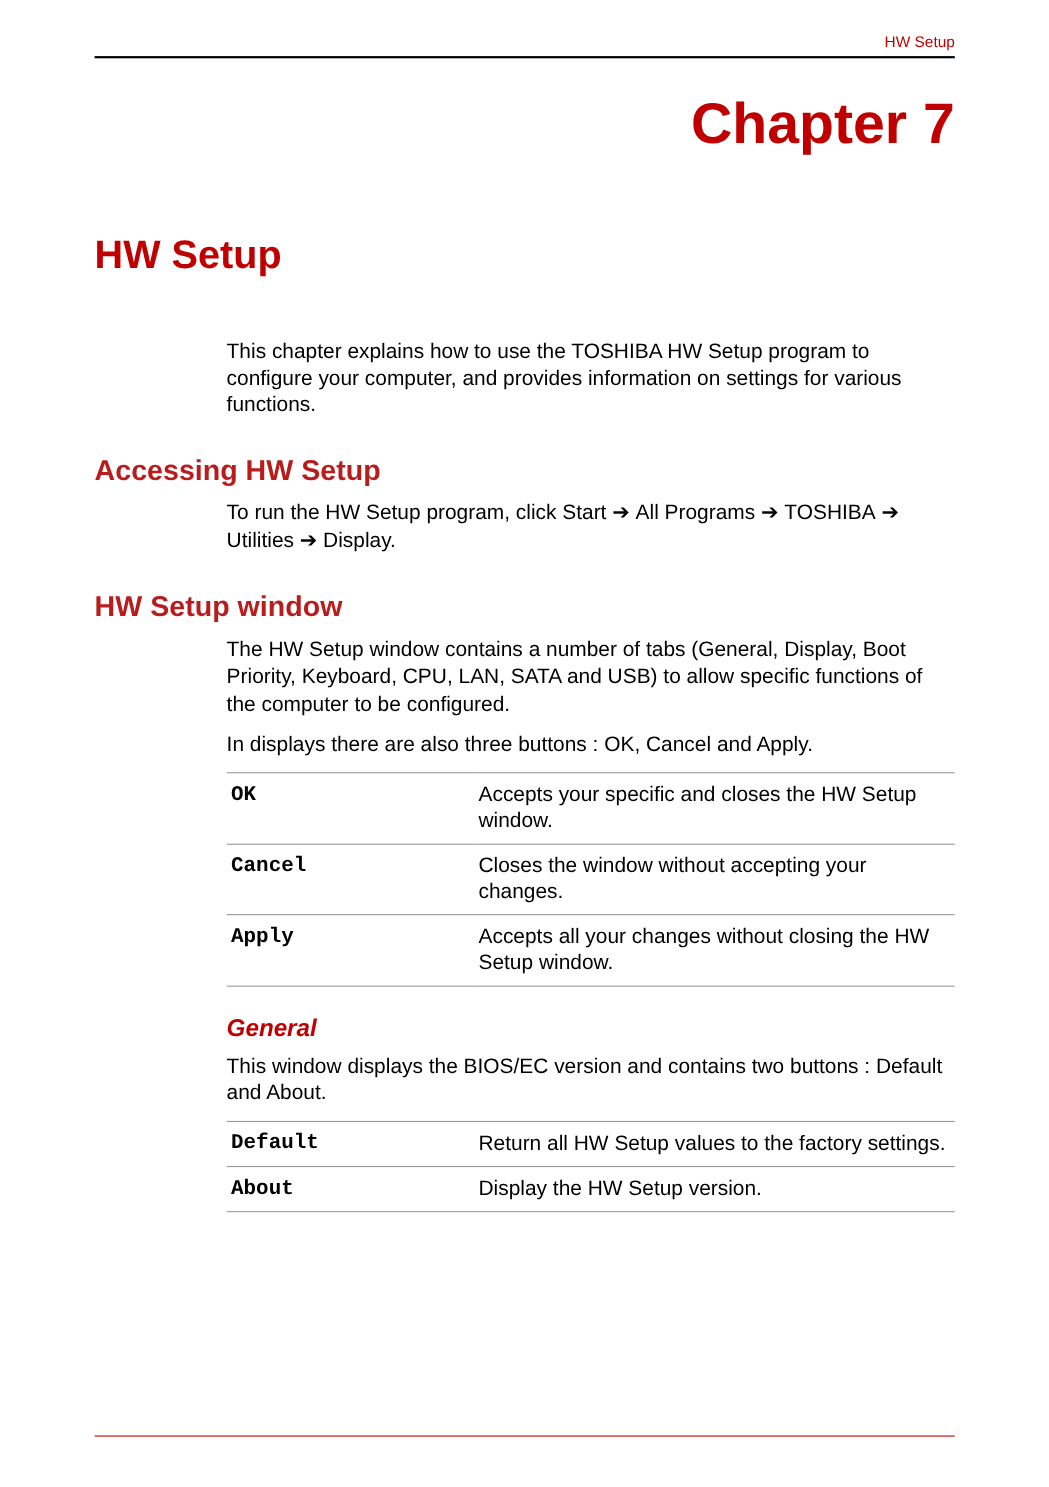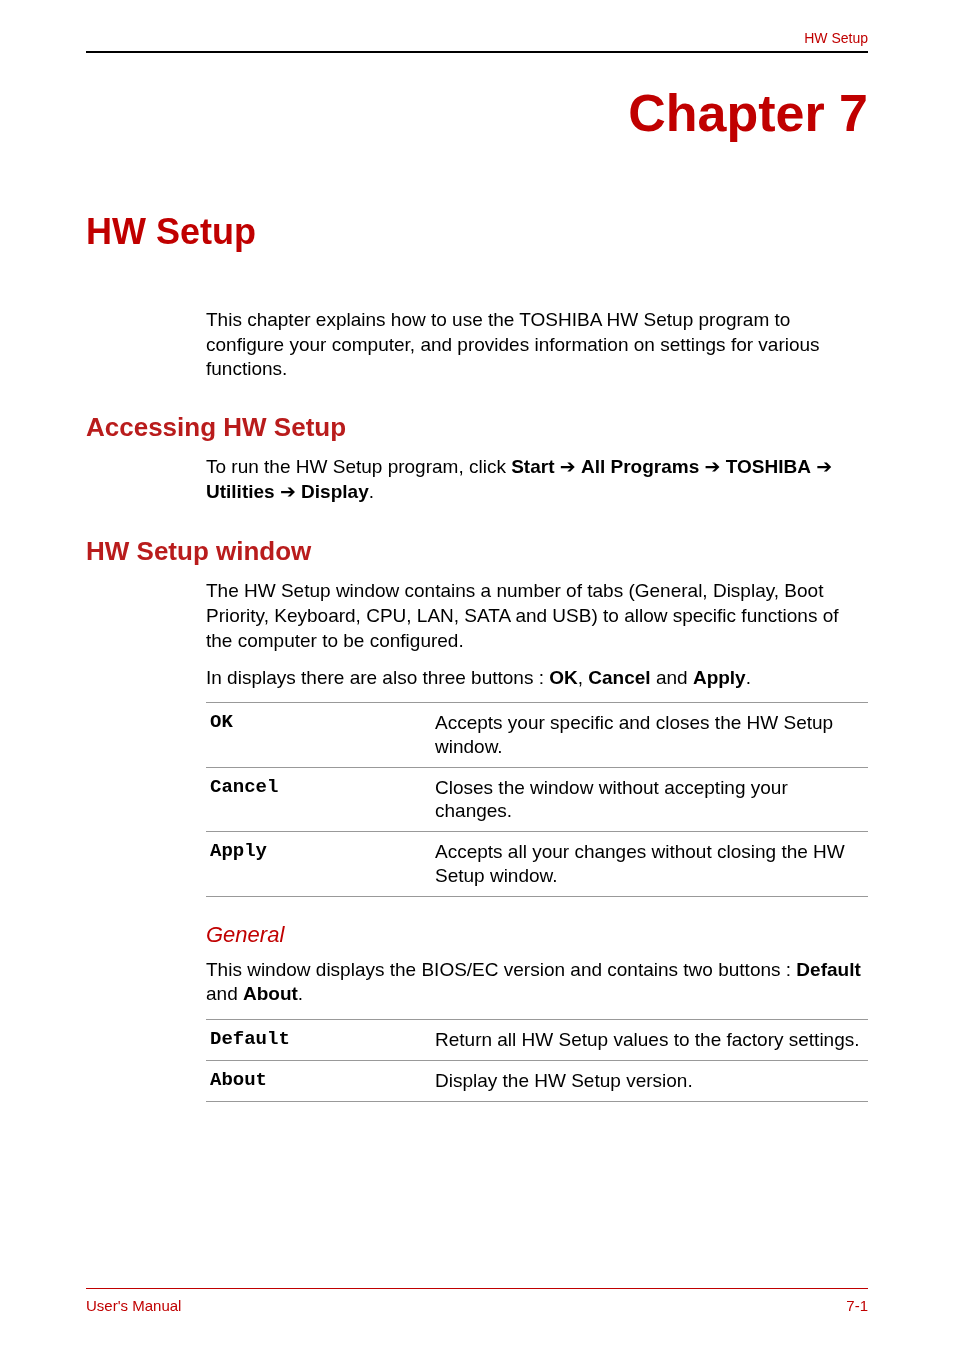--- a/index.html
+++ b/index.html
@@ -54,21 +54,21 @@
       margin-bottom: 12px;
     }
     .body-text {
       font-size: 19px;
       margin-left: 120px;
       margin-bottom: 12px;
       line-height: 1.3;
       color: #000000;
     }
     .bold {
-      font-weight: bold;
+      font-weight: normal;
     }
     .arrow {
       font-family: Arial, sans-serif;
     }
     .def-table {
       width: 100%;
       margin-left: 120px;
       width: calc(100% - 120px);
       border-collapse: collapse;
       margin-bottom: 25px;
@@ -84,21 +84,21 @@
       border-top: 1px solid #999999;
     }
     .def-term {
       font-family: "Courier New", monospace;
       font-weight: bold;
       width: 225px;
     }
     .heading-3 {
       color: #c00000;
       font-size: 22px;
-      font-weight: normal;
+      font-weight: bold;
       font-style: italic;
       margin-left: 120px;
       margin-bottom: 10px;
       margin-top: 10px;
     }
     .footer {
       position: absolute;
       bottom: 38px;
       left: 86px;
       right: 86px;
@@ -170,17 +170,13 @@
   </tr>
   <tr>
     <td class="def-term">About</td>
     <td>Display the HW Setup version.</td>
   </tr>
 </tbody>
   </table>
 
 <div class="footer">
   <hr class="footer-rule">
-  <div class="footer-row">
-    <span>User's Manual</span>
-    <span>7-1</span>
-  </div>
 </div>
 
 </body></html>

